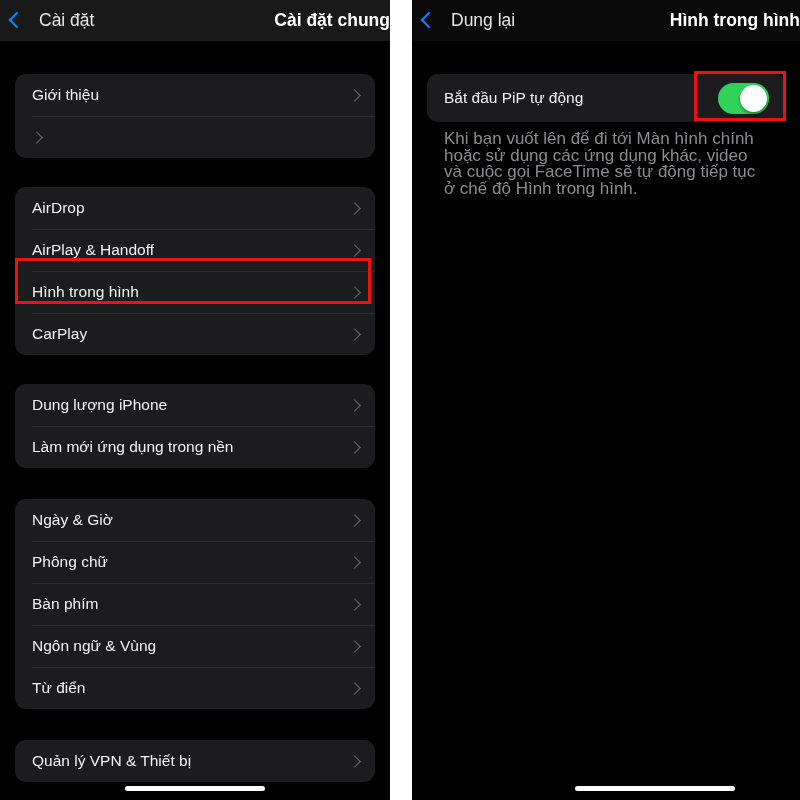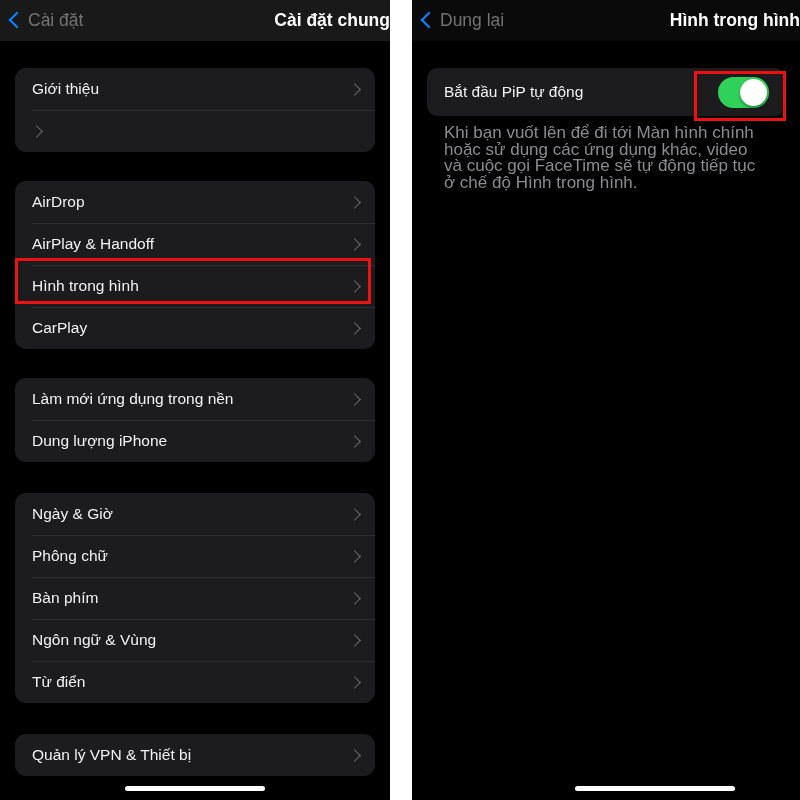--- a/index.html
+++ b/index.html
@@ -34,23 +34,23 @@
     height: 41px;
     background: #191919;
     display: flex;
     align-items: center;
   }
   .panel-right .navbar { background: #0a0a0a; }
 
   .nav-back {
     display: flex;
     align-items: center;
-    gap: 5px;
+    gap: 16px;
     margin-left: 11px;
-    color: #737373;
+    color: #e5e5e5;
     font-size: 17.5px;
     cursor: pointer;
     white-space: nowrap;
   }
   .chev-back {
     display: inline-block;
     width: 10px;
     height: 10px;
     border-left: 2.6px solid #0a84ff;
     border-bottom: 2.6px solid #0a84ff;
@@ -66,21 +66,21 @@
     font-size: 17.5px;
     font-weight: bold;
     pointer-events: none;
   }
   .panel-left .nav-title  { padding-left: 10px; }
   .panel-right .nav-title { padding-left: 14px; }
 
   
   .content {
     position: relative;
-    padding: 12px 15px;
+    padding: 18px 15px;
   }
   .group {
     background: #1c1c1e;
     border-radius: 11px;
     overflow: hidden;
   }
   .row {
     position: relative;
     display: flex;
     align-items: center;
@@ -219,25 +219,25 @@
         <div class="row">
           <span class="row-label">CarPlay</span>
           <span class="chev-right"></span>
         </div>
       </div>
 
       <div class="gap-md"></div>
 
       <div class="group">
         <div class="row">
+          <span class="row-label">Dung lượng iPhone</span>
+          <span class="chev-right"></span>
+        </div>
+        <div class="row">
           <span class="row-label">Làm mới ứng dụng trong nền</span>
-          <span class="chev-right"></span>
-        </div>
-        <div class="row">
-          <span class="row-label">Dung lượng iPhone</span>
           <span class="chev-right"></span>
         </div>
       </div>
 
       <div class="gap-lg"></div>
 
       <div class="group">
         <div class="row">
           <span class="row-label">Ngày &amp; Giờ</span>
           <span class="chev-right"></span>

